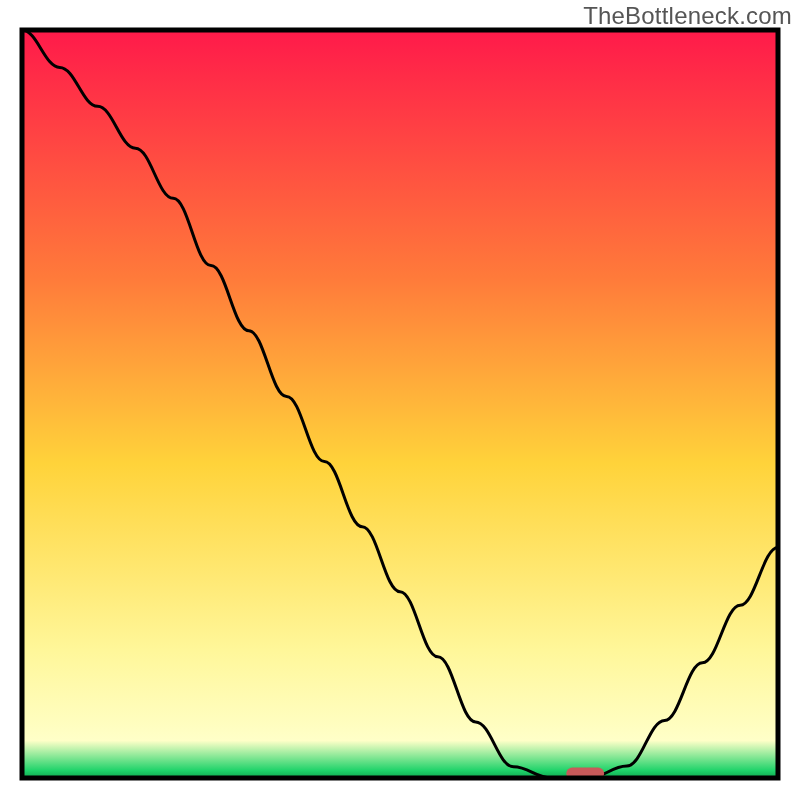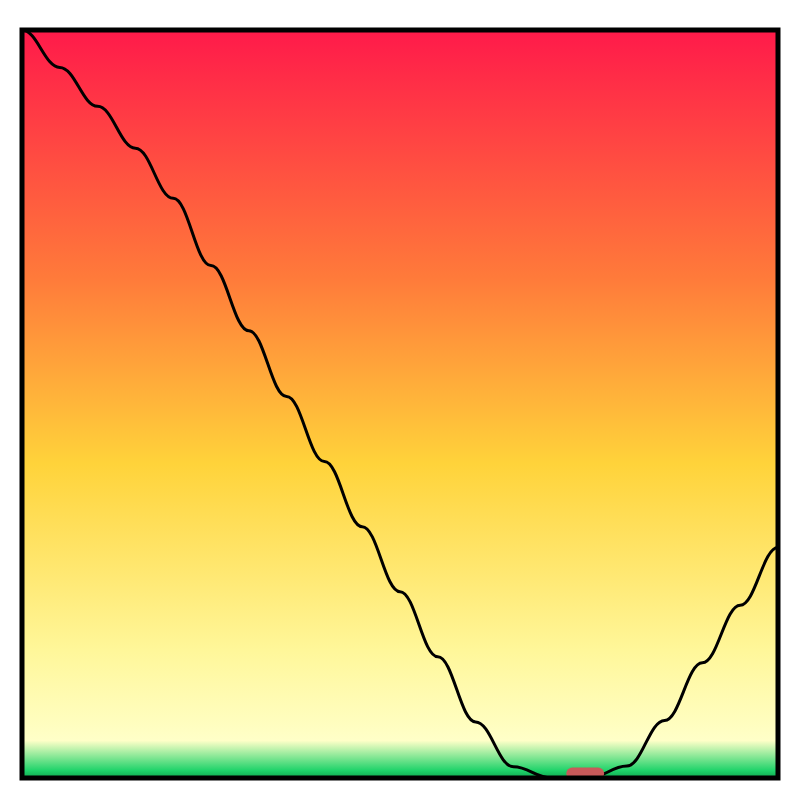--- a/index.html
+++ b/index.html
@@ -27,20 +27,21 @@
     z-index: 10;
   }
   svg {
     display: block;
   }
 </style>
 </head>
 <body>
 <div class="frame">
 
+<div class="watermark">TheBottleneck.com</div>
 
 <svg id="chart-svg" width="800" height="800" viewBox="0 0 800 800">
   <defs>
     <linearGradient id="bg-grad" x1="0" y1="0" x2="0" y2="1">
       <stop id="g0" offset="0%" stop-color="#ff1a4a"></stop>
       <stop id="g1" offset="33%" stop-color="#ff7a3a"></stop>
       <stop id="g2" offset="58%" stop-color="#ffd33a"></stop>
       <stop id="g3" offset="83%" stop-color="#fff79a"></stop>
       <stop id="g4a" offset="95%" stop-color="#ffffc8"></stop>
       <stop id="g4" offset="99%" stop-color="#1fd36a"></stop>

